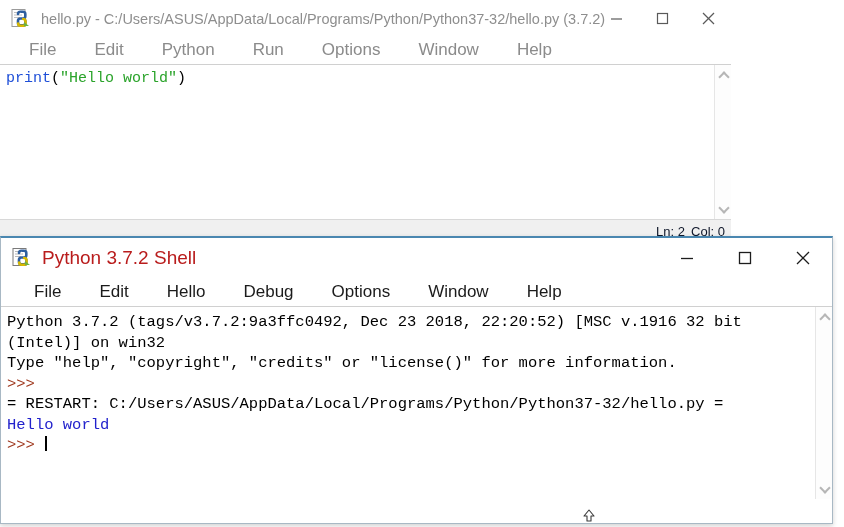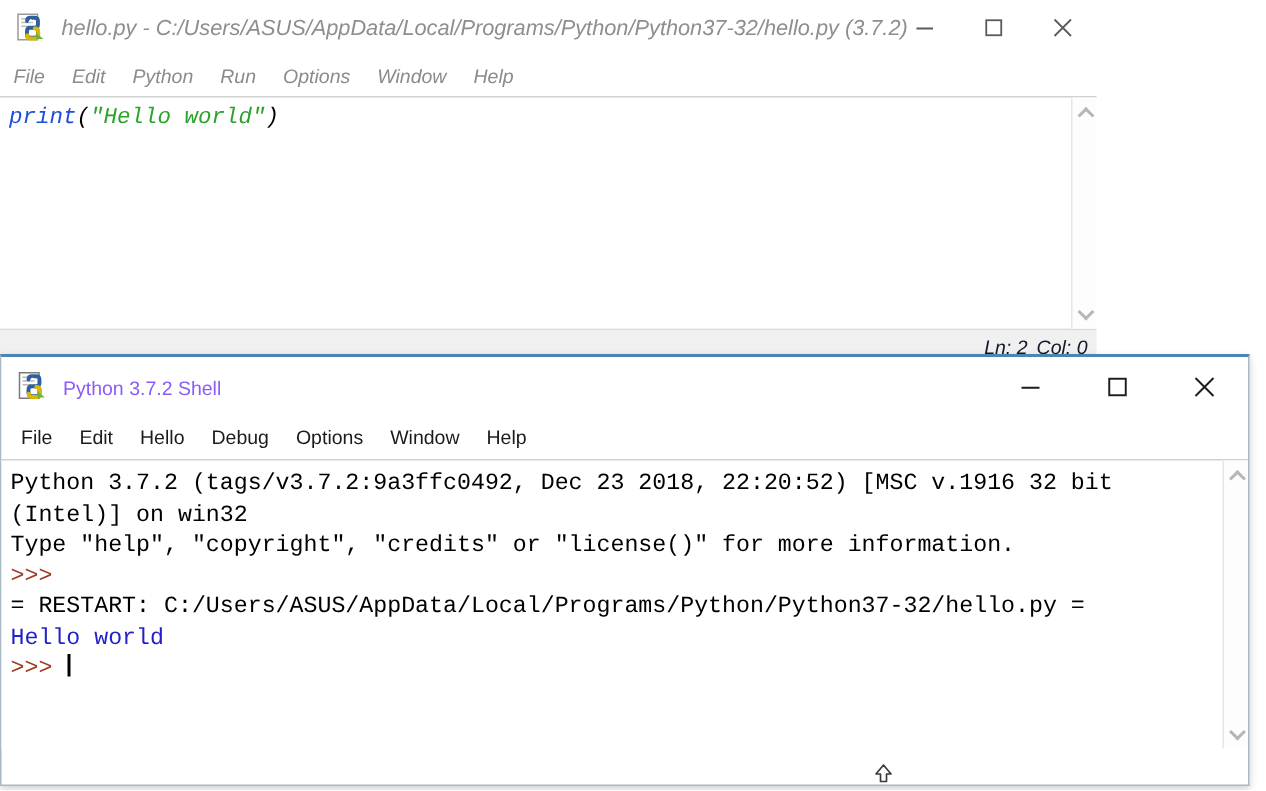--- a/index.html
+++ b/index.html
@@ -65,24 +65,25 @@
   .win-btn svg { display: block; }
 
   .menubar {
     height: 27px;
     display: flex;
     align-items: center;
     box-sizing: border-box;
     background: #ffffff;
   }
   .menu-item {
-    font-size: 13px;
+    font-size: 17px;
     padding: 1px 9px 2px 9px;
     white-space: nowrap;
     cursor: default;
+    margin-left: 20px;
   }
   .menubar.active .menu-item { color: #1b1b1b; }
   .menubar.inactive .menu-item { color: #8b8b8b; }
 
   .statusbar {
     height: 23px;
     background: #f0f0f0;
     border-top: 1px solid #d8d8d8;
     display: flex;
     align-items: center;
@@ -162,41 +163,40 @@
   
   #editor-window {
     left: 0;
     top: 0;
     width: 731px;
     height: 244px;
     border: 1px solid #c9c9c9;
     border-top: none;
     border-left: none;
     border-right: none;
-    font-style: italic;
   }
   #editor-window .titlebar { border-bottom: none; }
   #editor-window .title-text { color: #8e8e8e; }
   #editor-window .textarea-wrap {
     height: 155px;
     border-top: 1px solid #d0d0d0;
   }
 
   
   #shell-window {
     left: 0;
     top: 236px;
     width: 833px;
     height: 288px;
     border: 1px solid #a8b8c4;
     border-top: 2px solid #4a87b0;
     box-shadow: 0 2px 5px rgba(0,0,0,0.18);
     background: #ffffff;
   }
-  #shell-window .title-text { color: #8b5cf6; font-size: 13px; }
+  #shell-window .title-text { color: #b91c1c; font-size: 19px; }
   #shell-window .titlebar { height: 40px; }
   #shell-window .win-buttons { height: 40px; }
   #shell-window .win-btn { height: 40px; width: 58px; }
   #shell-window .menubar { height: 28px; padding-left: 4px; }
   #shell-window .textarea-wrap {
     height: 193px;
     border-top: 1px solid #d0d0d0;
   }
   #shell-window .code { font-size: 15.5px; line-height: 20.5px; padding-top: 5px; }
 

